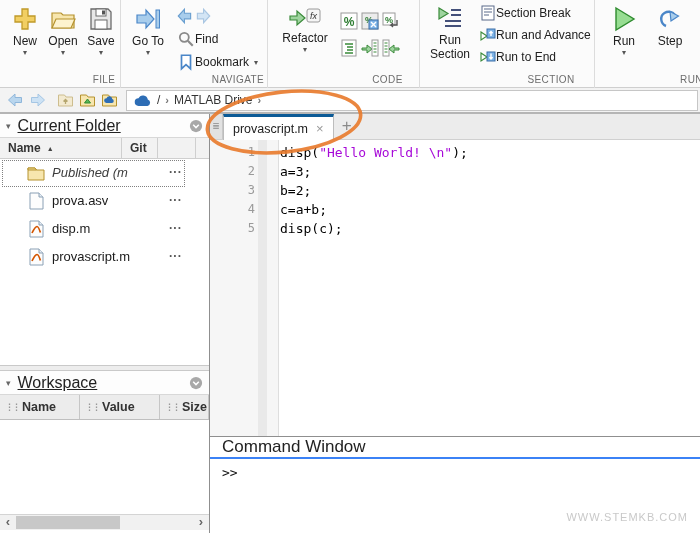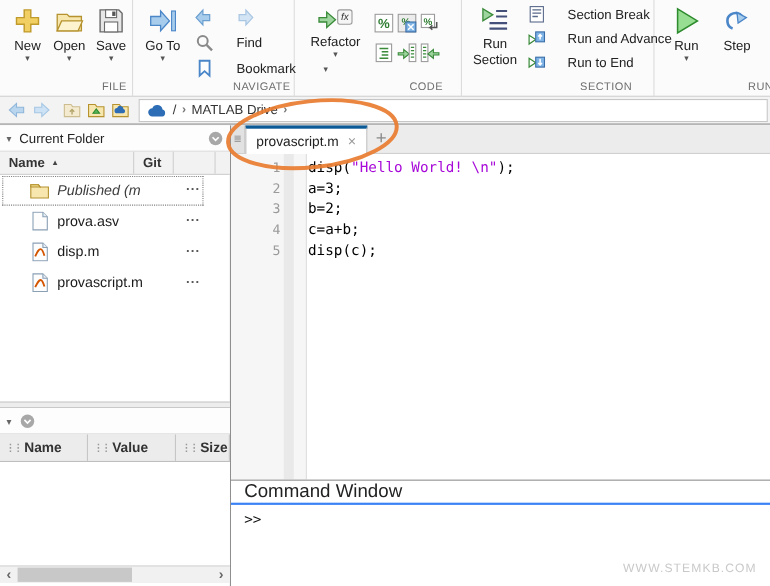--- a/index.html
+++ b/index.html
@@ -10,21 +10,21 @@
   .ribbon { position:relative; width:700px; height:88px; background:#fbfbfb;
     border-bottom:1px solid #cfcfcf; }
   .rgroup { position:absolute; top:0; height:88px; border-right:1px solid #dcdcdc; }
   .rgroup-label { position:absolute; bottom:3px; left:0; width:100%; text-align:center;
     font-size:10px; color:#6d6d6d; letter-spacing:.4px;margin-left:44px; }
   .bigbtn { position:absolute; top:5px; width:38px; text-align:center; cursor:default; }
   .bigbtn .bicon { width:28px; height:28px; margin:0 auto; display:block; }
   .bigbtn .blabel { font-size:12px; color:#212121; margin-top:1px; white-space:nowrap; }
   .bigbtn .bdrop { font-size:8px; color:#555; line-height:9px; }
   .two-line .blabel { line-height:13px; }
-  .rowbtn { position:absolute; display:flex; align-items:center; gap:20px;
+  .rowbtn { position:absolute; display:flex; align-items:center; gap:0;
     font-size:12px; color:#212121; white-space:nowrap; }
   .rowbtn svg { flex:0 0 auto; }
   .minibtn { width:18px; height:18px; display:inline-block; }
   .dropchar { font-size:8px; color:#555; }
 
   
   .crumbbar { display:flex; align-items:center; width:700px; height:26px;
     background:#f3f3f3; border-bottom:2px solid #b5b5b5; padding:0 2px 0 6px; gap:3px; }
   .crumbbar .navico { width:19px; height:18px; }
   .pathbox { flex:1; height:21px; background:#fff; border:1px solid #c6c6c6;
@@ -32,21 +32,21 @@
   .pathbox .ptxt { font-size:12px; color:#333; }
   .pathbox .pchev { font-size:11px; color:#777; font-weight:bold; }
 
   
   .main { display:flex; width:700px; height:419px; }
   .sidebar { width:210px; border-right:1px solid #8f8f8f; display:flex;
     flex-direction:column; background:#fff; }
   .panel-header { height:24px; display:flex; align-items:center; padding:0 6px;
     background:#fdfdfd; border-bottom:1px solid #d8d8d8; }
   .panel-header .ptri { font-size:9px; color:#666; margin-right:7px; }
-  .panel-header .ptitle { font-size:12px; color:#222; flex:1; }
+  .panel-header .ptitle { font-size:16px; color:#222; flex:1;text-decoration:underline; }
   .panel-header .pmenu { width:14px; height:14px; }
 
   .cf-thead { display:flex; height:21px; background:#f2f2f2;
     border-bottom:1px solid #cfcfcf; font-size:12px; font-weight:bold; color:#333; }
   .cf-thead .c { border-right:1px solid #cfcfcf; display:flex; align-items:center;
     padding:0 0 0 8px; }
   .c-name { width:122px; } .c-git { width:36px; } .c-blank { width:38px; }
   .sorttri { font-size:7px; color:#444; margin-left:6px; }
 
   .file-row { position:relative; height:28px; cursor:default;padding-left:20px; }
@@ -372,20 +372,21 @@
         </svg>
       <span class="fname">provascript.m</span>
       <span class="fmore">...</span>
     </div>
 
     <div class="cf-empty"></div>
     <div class="splitter"></div>
 
     <div class="panel-header">
       <span class="ptri">▾</span>
+      <span class="ptitle">Workspace</span>
       <svg class="pmenu" viewBox="0 0 16 16">
         <circle cx="8" cy="8" r="7" fill="#a8a8a8"></circle>
         <path d="M4.8 6.6L8 9.8l3.2-3.2" stroke="#fff" fill="none" stroke-width="1.7"></path>
         </svg>
     </div>
 
     <div class="ws-thead">
       <div class="c wc-name">
         <span class="draggles">⋮⋮</span>
         <span>Name</span>

